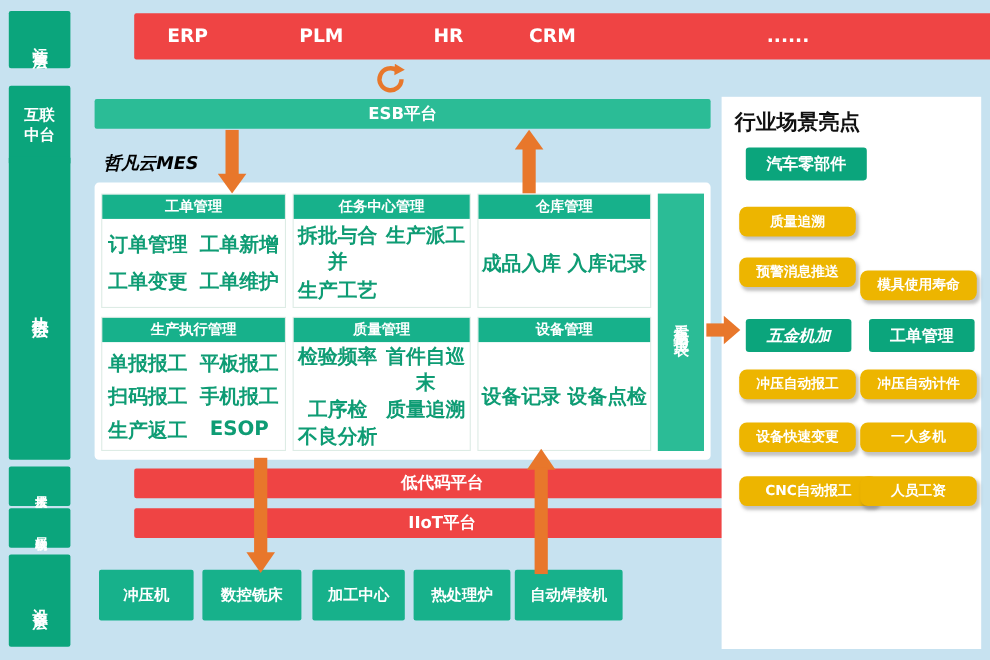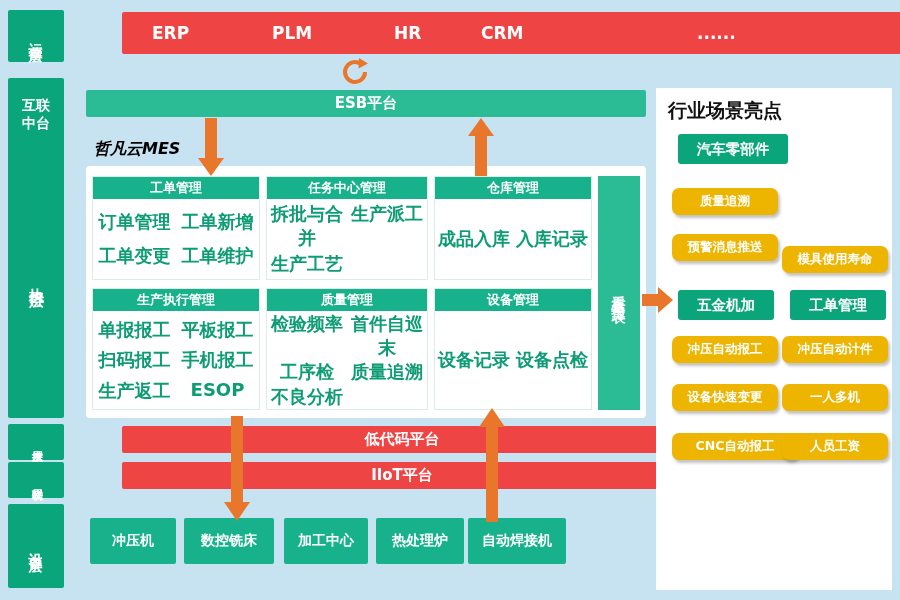--- a/index.html
+++ b/index.html
@@ -213,21 +213,21 @@
   <div class="pill" style="left:672px;top:188px;width:106px;height:27px;">
     <span>质量追溯</span>
   </div>
   <div class="pill" style="left:672px;top:234px;width:106px;height:27px;">
     <span>预警消息推送</span>
   </div>
   <div class="pill" style="left:782px;top:246px;width:106px;height:27px;">
     <span>模具使用寿命</span>
   </div>
 
-  <div class="gbox" style="left:678px;top:290px;width:96px;height:30px;">
+  <div class="gbox" style="left:678px;top:290px;width:96px;height:30px;font-style:italic;">
     <span>五金机加</span>
   </div>
   <div class="gbox" style="left:790px;top:290px;width:96px;height:30px;">
     <span>工单管理</span>
   </div>
 
   <div class="pill" style="left:672px;top:336px;width:106px;height:27px;">
     <span>冲压自动报工</span>
   </div>
   <div class="pill" style="left:782px;top:336px;width:106px;height:27px;">

